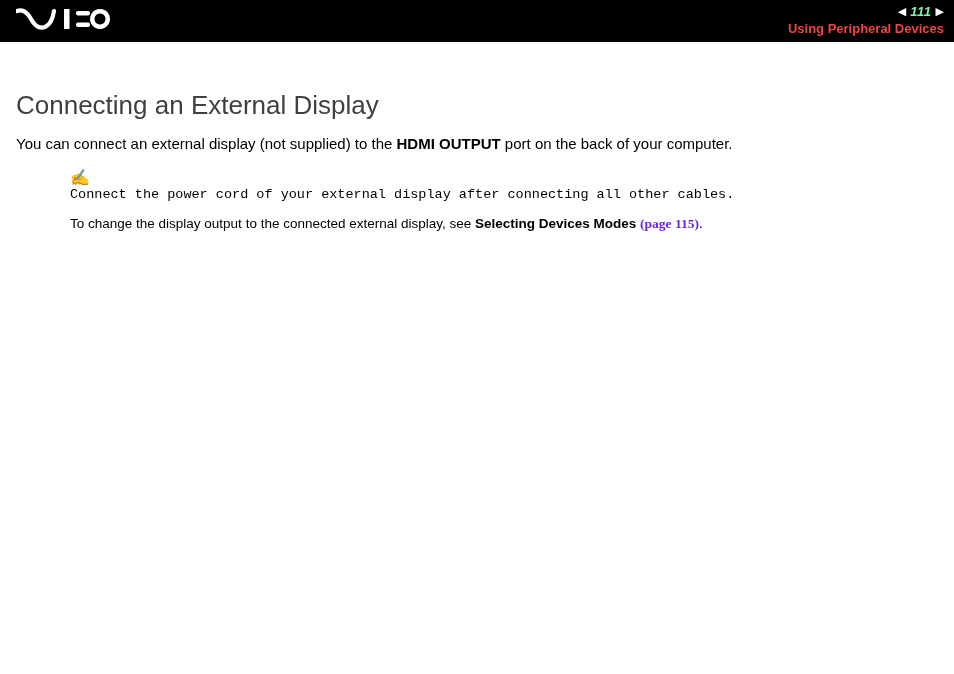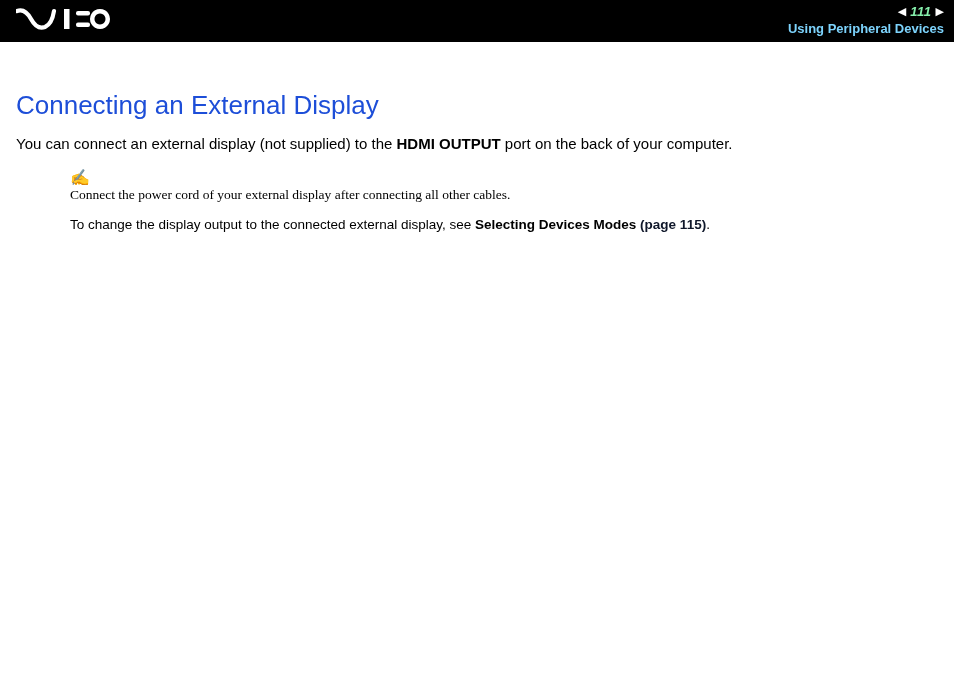--- a/index.html
+++ b/index.html
@@ -44,31 +44,31 @@
   }
   .page-number {
     color: #86efac;
     font-family: "Arial Black", Arial, sans-serif;
     font-weight: 900;
     font-style: italic;
     font-size: 13px;
     letter-spacing: 0.5px;
   }
   .section-name {
-    color: #7dd3fc;
+    color: #ef4444;
     font-weight: bold;
     font-size: 13px;
   }
   .content {
     padding: 48px 16px 0 16px;
   }
   h1.title {
     font-size: 26px;
     font-weight: normal;
-    color: #1d4ed8;
+    color: #404040;
     margin-bottom: 14px;
   }
   .intro {
     font-size: 15px;
     color: #000000;
     margin-bottom: 18px;
     margin-top: 12px;
   }
   .note-block {
     margin-left: 54px;
@@ -76,31 +76,32 @@
   .note-icon {
     color: #3a5fb0;
     font-size: 16px;
     line-height: 1;
     margin-bottom: 1px;
   }
   .note-text {
     font-size: 13.5px;
     color: #000000;
     margin-bottom: 14px;
-    font-family: Liberation Serif, serif;
+    font-family: Liberation Mono, monospace;
   }
   .ref-text {
     font-size: 13.5px;
     color: #000000;
   }
   .bold { font-weight: bold; }
   .link {
-    color: #0f172a;
+    color: #6d28d9;
     font-weight: bold;
     cursor: pointer;
+    font-family: Liberation Serif, serif;
   }
 </style>
 </head>
 <body>
 
 <div class="header">
   <div class="logo">
     <svg width="96" height="22" viewBox="0 0 96 22" fill="none">
       <path d="M1 3 Q 9 0 15 11 Q 21 22 29 19 Q 36 16 38 3" stroke="#ffffff" stroke-width="4.2" fill="none" stroke-linecap="round"></path>
       <rect x="48" y="1" width="5.5" height="20" fill="#ffffff"></rect>

